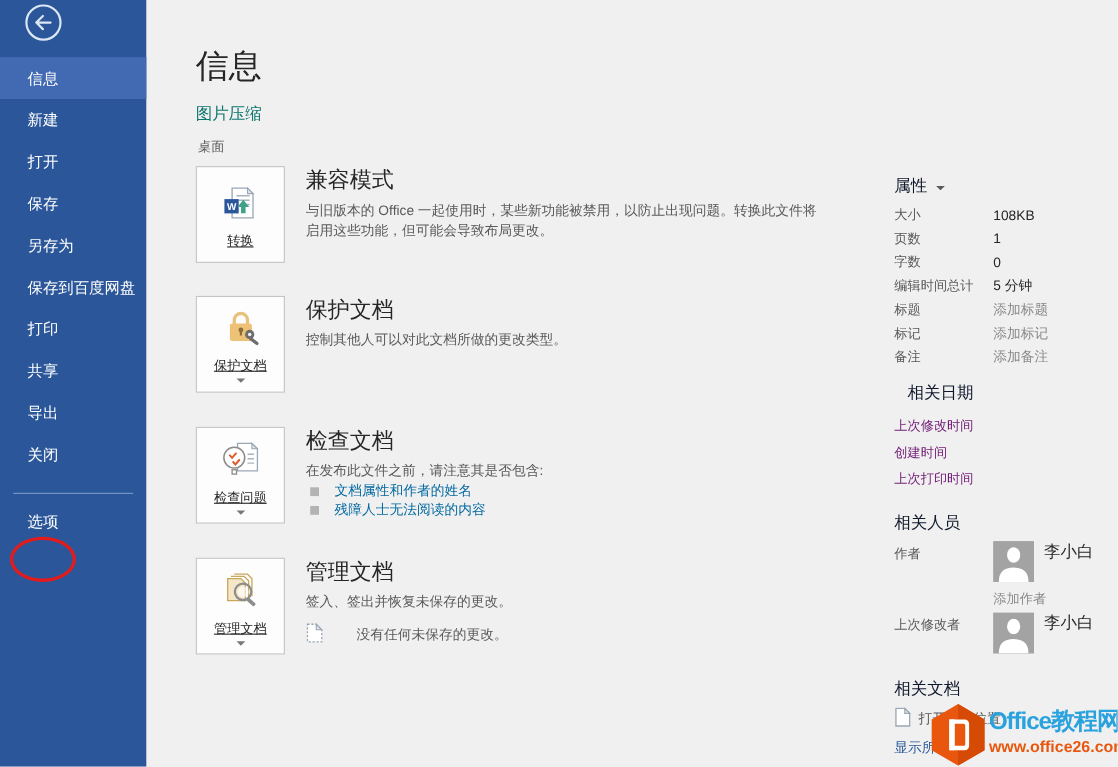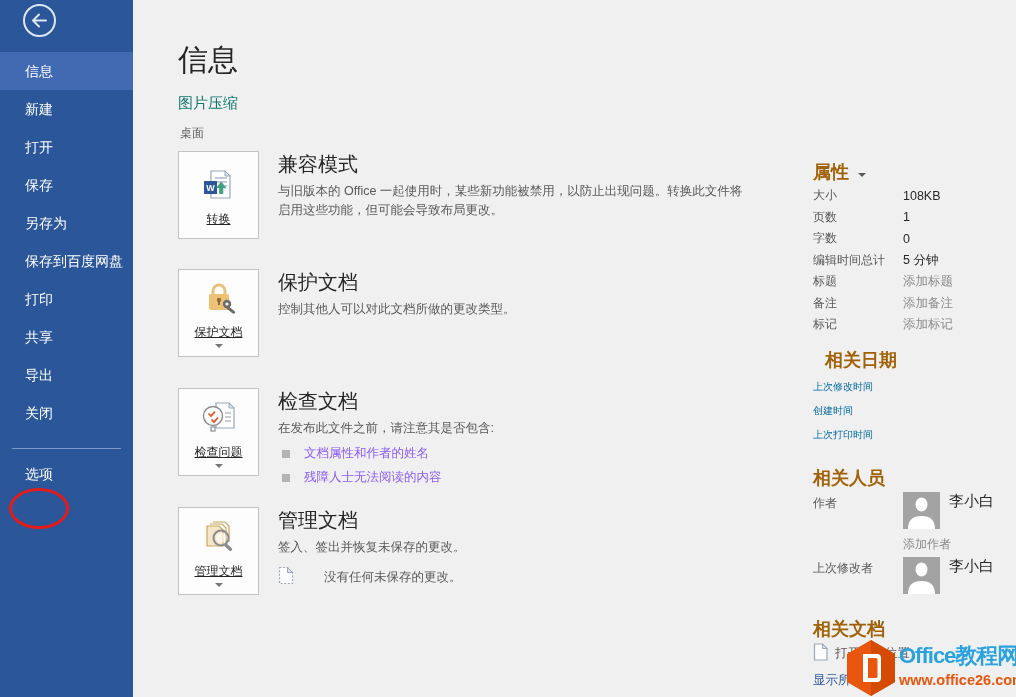--- a/index.html
+++ b/index.html
@@ -64,40 +64,40 @@
     line-height: 15px; width: 64px; text-decoration: underline;
   }
   .caret {
     display: inline-block; width: 0; height: 0; margin-top: 4px;
     border-left: 4px solid transparent; border-right: 4px solid transparent;
     border-top: 4px solid #777;
   }
   .sec-text { margin-left: 100px; }
   .sec-title { font-size: 20px; font-weight: 400; color: #262626; line-height: 26px; }
   .sec-desc { font-size: 12.5px; color: #595959; line-height: 19px; margin-top: 5px; max-width: 470px; }
-  .bullet-row { display: flex; align-items: center; margin-top: 7px; font-size: 12.5px; color: #8b5cf6; }
+  .bullet-row { display: flex; align-items: center; font-size: 12.5px; color: #0369a1; }
   .bullet-sq { width: 8px; height: 8px; background: #b3b3b3; margin: 0 14px 0 4px; flex: 0 0 auto; }
   .note-row { display: flex; align-items: center; margin-top: 9px; font-size: 12.5px; color: #595959; gap: 21px; }
   .note-row svg { margin-right: 9px; }
 
   
   .props { position: absolute; left: 813px; top: 0; width: 200px; }
   .props-header, .panel-header {
-    font-size: 18px; color: #a16207; font-weight: 700;
+    font-size: 15px; color: #0f172a; font-weight: 400;
   }
   .props-header { position: absolute; top: 160px; left: 0; cursor: pointer; }
   .prop-rows { position: absolute; top: 185px; left: 0; width: 200px; }
   .prop-row { display: flex; height: 21.5px; align-items: center; }
   .prop-label { width: 90px; font-size: 12px; color: #595959; flex: 0 0 auto; }
   .prop-value { font-size: 12.5px; color: #262626; }
   .prop-value.placeholder { color: #8a8a8a; cursor: pointer; }
 
   .dates-header { position: absolute; top: 348px; left: 12px; }
   .date-rows { position: absolute; top: 375px; left: 0; }
-  .date-row { height: 24px; font-size: 10px; color: #0369a1; line-height: 24px; }
+  .date-row { height: 24px; font-size: 12px; color: #701a75; line-height: 24px; }
 
   .people-header { position: absolute; top: 466px; left: 0; }
   .people-label { position: absolute; font-size: 12px; color: #595959; }
   .author-label { top: 495px; left: 0; }
   .modifier-label { top: 560px; left: 0; }
   .person { position: absolute; left: 90px; display: flex; align-items: flex-start; cursor: pointer; }
   .person-1 { top: 492px; } .person-2 { top: 557px; }
   .avatar { width: 37px; height: 37px; background: #a3a3a3; flex: 0 0 auto; }
   .person-name { font-size: 15px; color: #262626; margin-left: 9px; }
   .add-author { position: absolute; top: 536px; left: 90px; font-size: 12px; color: #8a8a8a; cursor: pointer; }
@@ -282,26 +282,26 @@
     </div>
     <div class="prop-row">
       <span class="prop-label">编辑时间总计</span>
       <span class="prop-value">5 分钟</span>
     </div>
     <div class="prop-row">
       <span class="prop-label">标题</span>
       <span class="prop-value placeholder">添加标题</span>
     </div>
     <div class="prop-row">
+      <span class="prop-label">标记</span>
+      <span class="prop-value placeholder">添加标记</span>
+    </div>
+    <div class="prop-row">
       <span class="prop-label">备注</span>
       <span class="prop-value placeholder">添加备注</span>
-    </div>
-    <div class="prop-row">
-      <span class="prop-label">标记</span>
-      <span class="prop-value placeholder">添加标记</span>
     </div>
   </div>
 
   <div class="panel-header dates-header">相关日期</div>
   <div class="date-rows">
     <div class="date-row">上次修改时间</div>
     <div class="date-row">创建时间</div>
     <div class="date-row">上次打印时间</div>
   </div>
 

